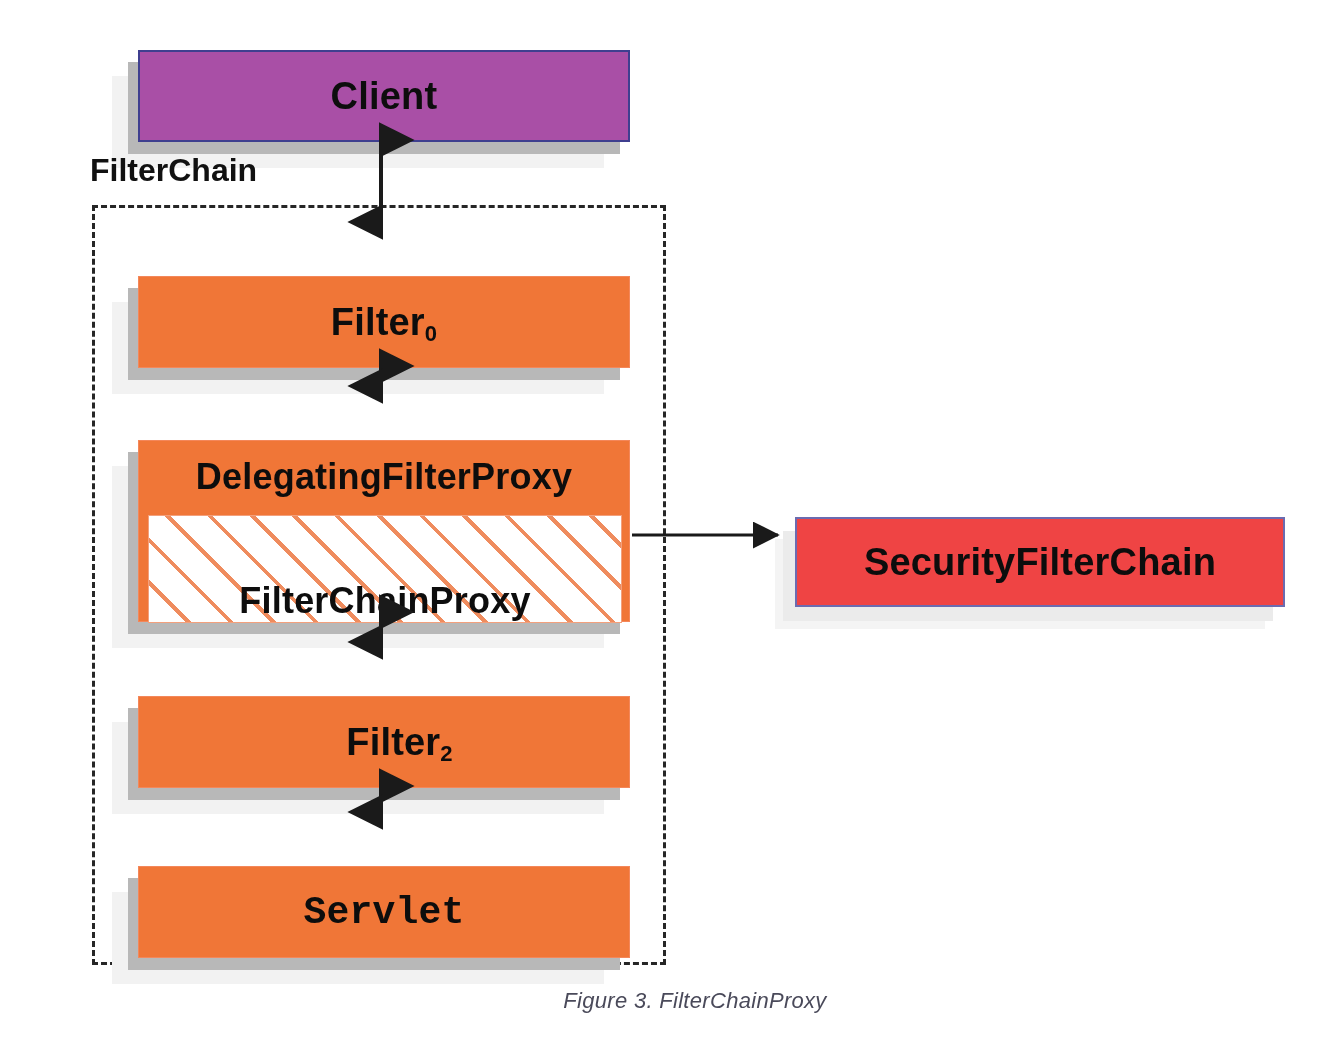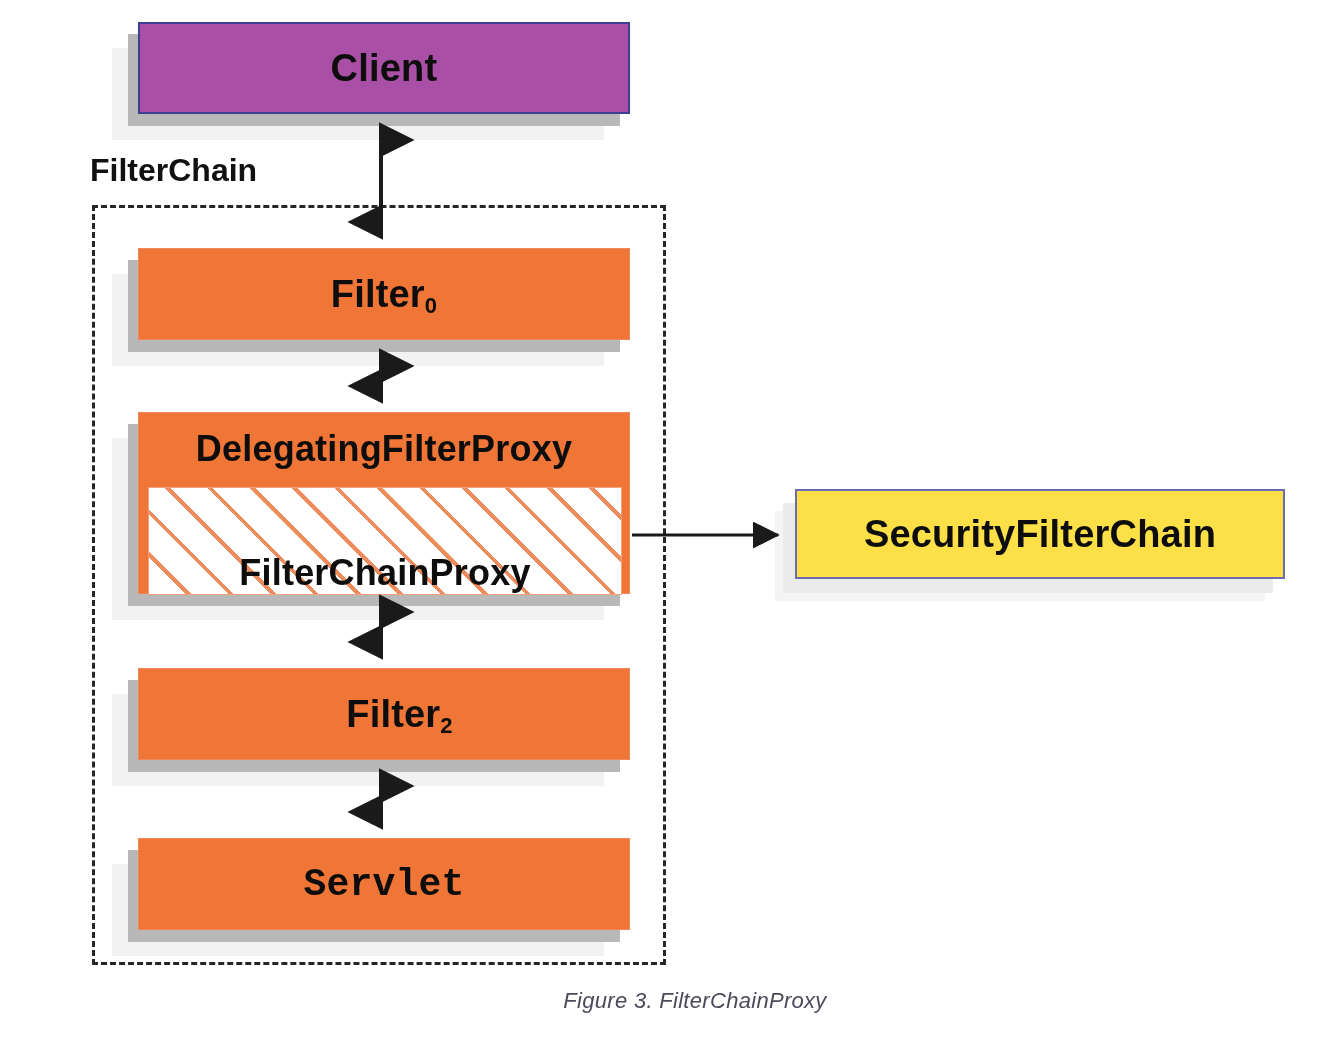--- a/index.html
+++ b/index.html
@@ -28,20 +28,21 @@
     font-weight: bold;
     color: #0d0d0d;
     letter-spacing: 0.2px;
     z-index: 5;
   }
   
   .node.shadowed {
     box-shadow:
       -10px 12px 0 0 #b8b8b8,
       -26px 26px 0 0 #f2f2f2;
+    margin-top: 28px;
   }
 
   .node.client {
     left: 138px;
     top: 22px;
     width: 492px;
     height: 92px;
     background: #a94fa6;
     border: 2px solid #3f3f8f;
     font-size: 38px;
@@ -109,21 +110,21 @@
     font-weight: bold;
     color: #0d0d0d;
     white-space: nowrap;
   }
 
   .node.sfc {
     left: 795px;
     top: 489px;
     width: 490px;
     height: 90px;
-    background: #fde047;
+    background: #ef4444;
     border: 2px solid #6b6bb0;
     font-size: 38px;
   }
   .node.sfc.shadowed {
     box-shadow:
       -12px 14px 0 0 #ebebeb,
       -20px 22px 0 0 #f4f4f4;
   }
 
   

